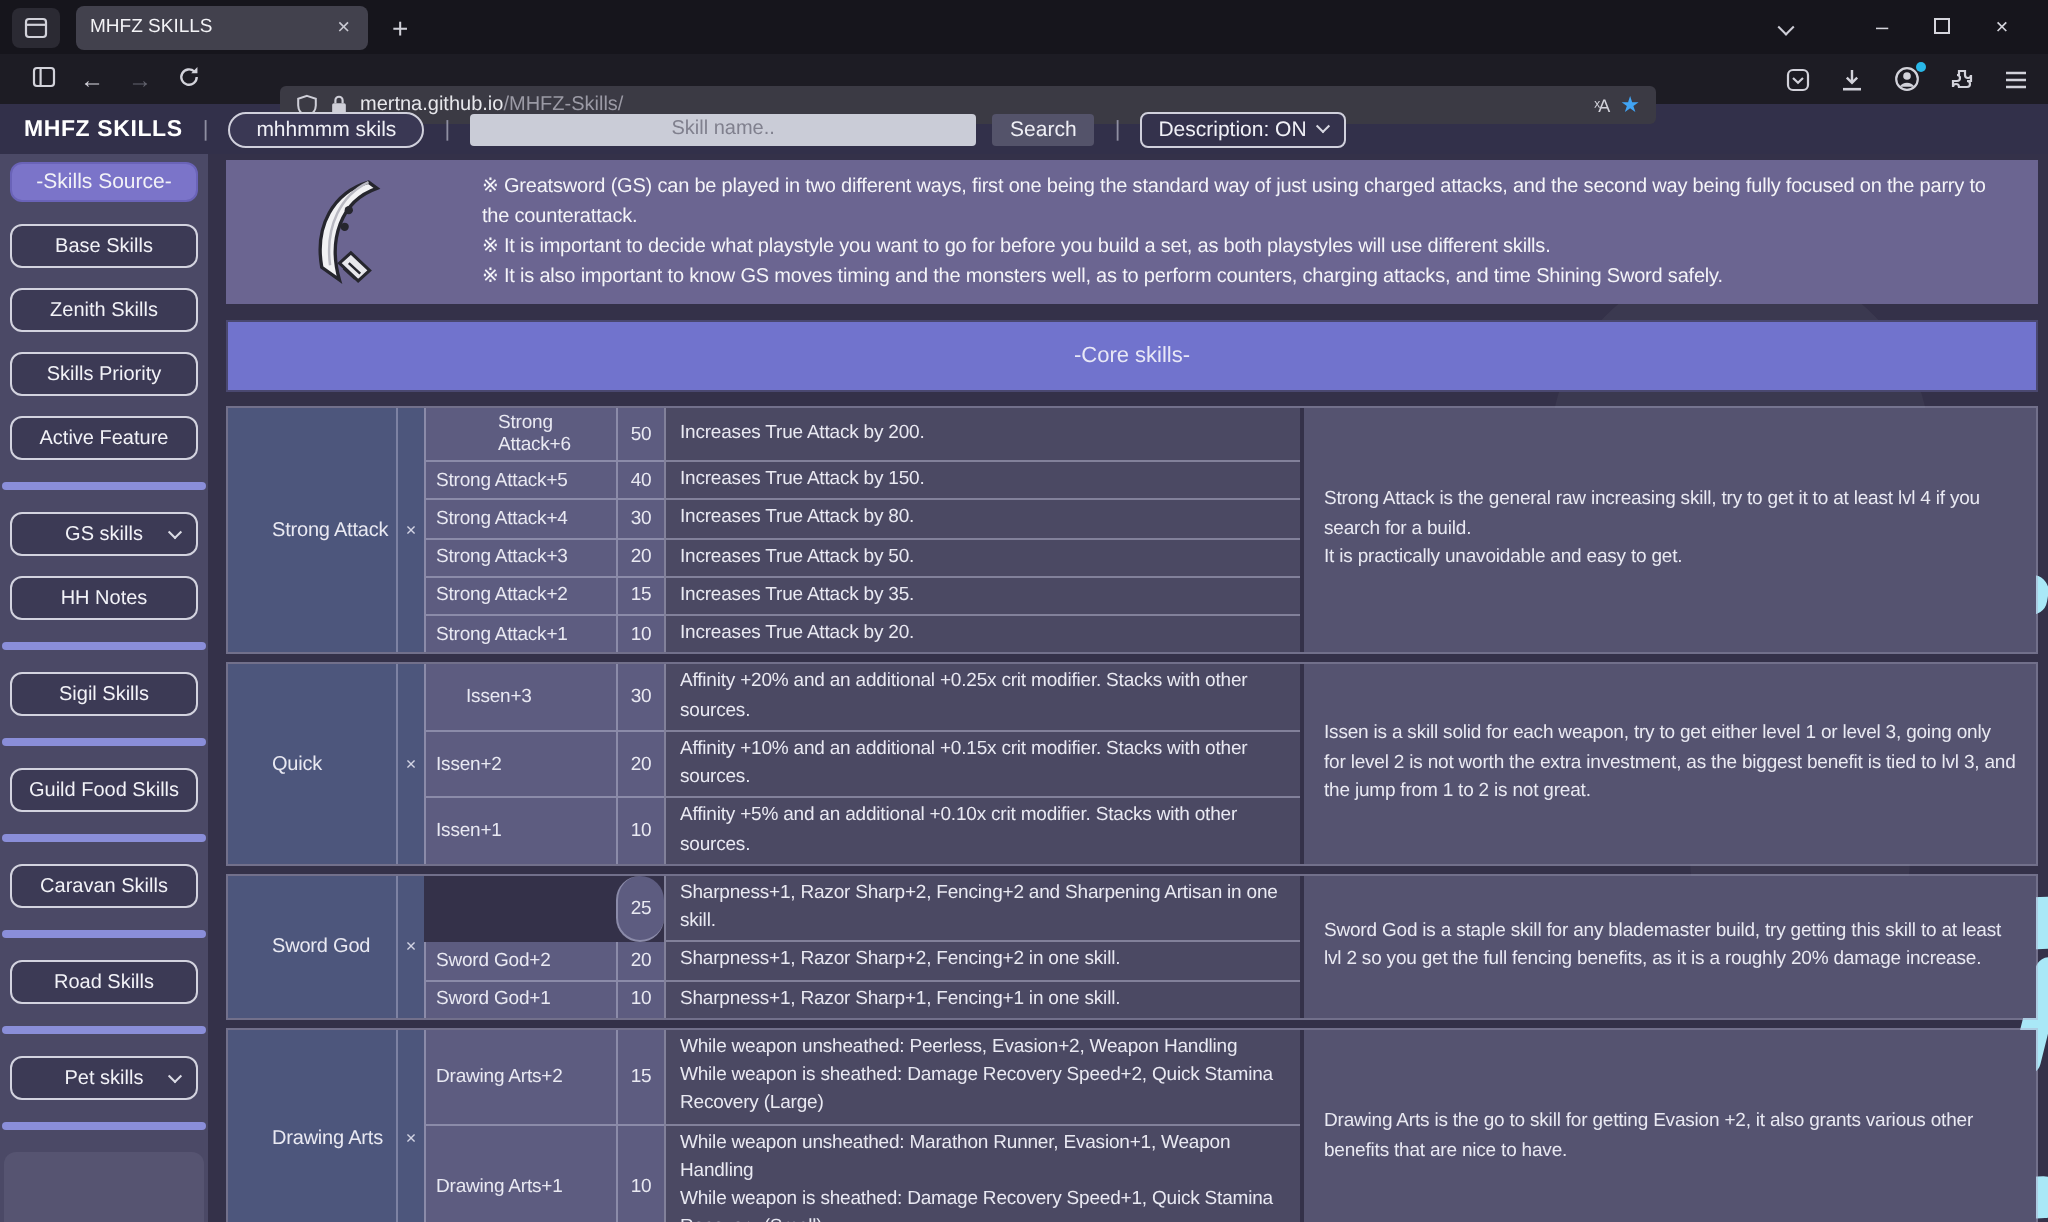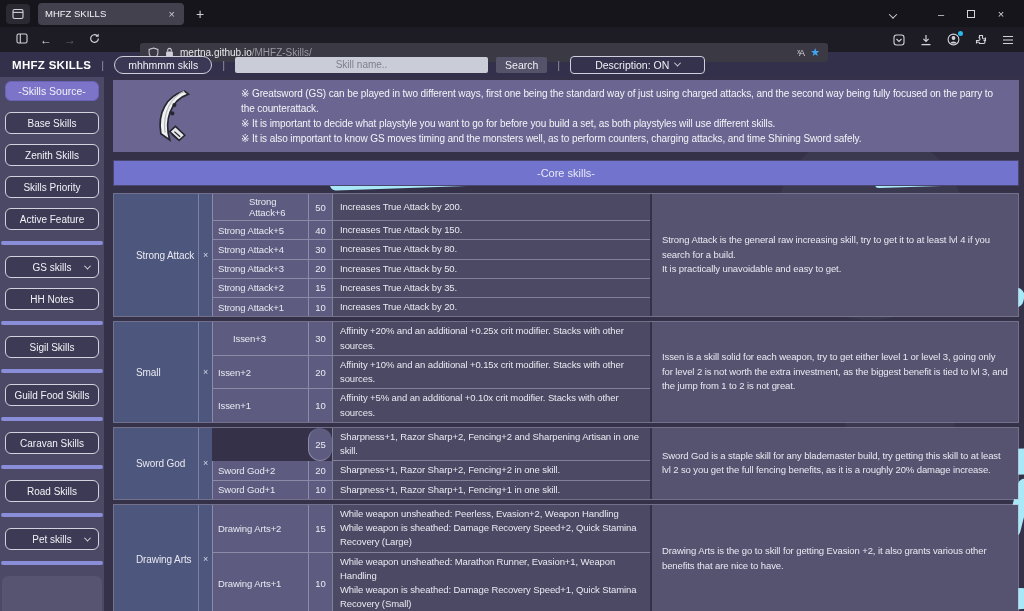--- a/index.html
+++ b/index.html
@@ -31,21 +31,21 @@
   .acct-dot { position:absolute; top:-2px; right:-3px; width:5px; height:5px; border-radius:50%; background:#29b8e8; }
 
   
   .topbar { height:25px; background:#32304a; display:flex; align-items:center; padding:0 12px; }
   .pagetitle { color:#fff; font-weight:bold; font-size:11.5px; letter-spacing:.3px; }
   .sep { color:#8f8fa2; margin:0 10px; font-size:11px; }
   .pillbtn { height:18px; background:#3a3854; border:1px solid #d0d0dc; border-radius:9px; color:#f0f0f6; font-size:10.5px; padding:0 13px; display:flex; align-items:center; }
   .searchinput { width:253px; height:16px; background:#caccd7; border:none; border-radius:2px; font-size:10px; text-align:center; color:#3a3a46; }
   .searchinput::placeholder { color:#80808e; }
   .searchbtn { height:16px; margin-left:8px; background:#54536a; border:none; border-radius:2px; color:#efeff5; font-size:10.5px; padding:0 9px; }
-  .descsel { height:18px; background:#34324c; border:1px solid #d0d0dc; border-radius:4px; color:#f0f0f6; font-size:10.5px; padding:0 24px; display:flex; align-items:center; gap:6px; }
+  .descsel { height:18px; background:#34324c; border:1px solid #d0d0dc; border-radius:4px; color:#f0f0f6; font-size:10.5px; padding:0 8px; display:flex; align-items:center; gap:6px; }
   .descsel .chev { border-color:#d8d8e2; width:5px; height:5px; }
 
   
   .content { display:flex; height:534px; }
   .sidebar { width:104px; flex-shrink:0; background:#4b4966; display:flex; flex-direction:column; align-items:center; padding-top:4px; overflow:hidden; }
   .sbtn { width:94px; height:22px; margin-bottom:10px; background:#3c3a55; border:1px solid #d3d3df; border-radius:6px; color:#f2f2f7; font-size:10px; display:flex; align-items:center; justify-content:center; flex-shrink:0; position:relative; }
   .sbtn.primary { background:#7b74c9; border-color:#6a63b8; height:20px; margin-bottom:11px; font-size:10.5px; }
   .sbtn.select .chev { position:absolute; right:8px; width:5px; height:5px; border-color:#dcdce6; }
   .sdivider { align-self:stretch; height:4px; background:#8a8ed9; border-radius:2px; margin:1px 1px 11px 1px; flex-shrink:0; }
   .sbottom { align-self:stretch; height:48px; margin:0 2px; background:#565471; border-radius:6px; flex-shrink:0; }
@@ -53,21 +53,21 @@
   .main { flex:1; position:relative; overflow:hidden; background:#343149; padding:3px 5px 0 9px; }
   .blob { position:absolute; background:#a9e8f7; border-radius:8px; z-index:0; }
   .swirl { position:absolute; border-radius:50%; z-index:0; }
 
   
   .notepanel { position:relative; z-index:1; height:72px; background:#6b6591; display:flex; align-items:center; }
   .noteicon { width:128px; flex-shrink:0; display:flex; justify-content:center; align-items:center; }
   .notetext { flex:1; padding-right:12px; color:#f4f4f8; font-size:10px; line-height:1.5; letter-spacing:-.1px; }
 
   
-  .corebar { position:relative; z-index:1; margin-top:8px; height:26px; background:#7173cd; border:1px solid #4a4870; color:#e8e8f6; font-size:11px; display:flex; align-items:center; justify-content:center; }
+  .corebar { position:relative; z-index:1; margin-top:8px; height:36px; background:#7173cd; border:1px solid #4a4870; color:#e8e8f6; font-size:11px; display:flex; align-items:center; justify-content:center; }
 
   
   .skilltable { position:relative; z-index:1; margin-top:7px; }
   .group-block { display:grid; grid-template-columns:84px 14px 96px 24px 318px 1fr; margin-bottom:4px; border:1px solid rgba(175,175,205,.5); font-size:9.5px; letter-spacing:-.1px; color:#e9e9f2; }
   .gcell { background:#4d567c; display:flex; align-items:center; padding-left:22px; font-size:10px; }
   .xcell { background:#4d567c; border-left:1px solid rgba(185,185,210,.45); display:flex; align-items:center; justify-content:center; color:#d3d4e4; font-size:9px; }
   .ncell { background:#5d5c80; border-left:1px solid rgba(185,185,210,.5); padding:2px 5px; display:flex; align-items:center; }
   .pcell { background:#5d5c80; border-left:1px solid rgba(185,185,210,.5); display:flex; align-items:center; justify-content:center; }
   .ecell { background:#4b4963; border-left:1px solid rgba(185,185,210,.5); padding:2px 7px; display:flex; align-items:center; white-space:pre-line; line-height:1.5; }
   .ncell,.pcell,.ecell { border-bottom:1px solid rgba(185,185,210,.5); }
@@ -277,21 +277,21 @@
           <div class="ncell" style="grid-area: 5 / 3;">Strong Attack+2</div>
           <div class="pcell" style="grid-area: 5 / 4;">15</div>
           <div class="ecell" style="grid-area: 5 / 5;">Increases True Attack by 35.</div>
           <div class="ncell last" style="grid-area: 6 / 3;">Strong Attack+1</div>
           <div class="pcell last" style="grid-area: 6 / 4;">10</div>
           <div class="ecell last" style="grid-area: 6 / 5;">Increases True Attack by 20.</div>
           <div class="dcell" style="grid-area: 1 / 6 / span 6;">Strong Attack is the general raw increasing skill, try to get it to at least lvl 4 if you search for a build.
 It is practically unavoidable and easy to get.</div>
         </div>
         <div class="group-block">
-          <div class="gcell" style="grid-area: 1 / 1 / span 3;">Small</div>
+          <div class="gcell" style="grid-area: 1 / 1 / span 3;">Quick</div>
           <div class="xcell" style="grid-area: 1 / 2 / span 3;">×</div>
           <div class="ncell" style="grid-area: 1 / 3; padding-left: 20px;">Issen+3</div>
           <div class="pcell" style="grid-area: 1 / 4;">30</div>
           <div class="ecell" style="grid-area: 1 / 5;">Affinity +20% and an additional +0.25x crit modifier. Stacks with other sources.</div>
           <div class="ncell" style="grid-area: 2 / 3;">Issen+2</div>
           <div class="pcell" style="grid-area: 2 / 4;">20</div>
           <div class="ecell" style="grid-area: 2 / 5;">Affinity +10% and an additional +0.15x crit modifier. Stacks with other sources.</div>
           <div class="ncell last" style="grid-area: 3 / 3;">Issen+1</div>
           <div class="pcell last" style="grid-area: 3 / 4;">10</div>
           <div class="ecell last" style="grid-area: 3 / 5;">Affinity +5% and an additional +0.10x crit modifier. Stacks with other sources.</div>

